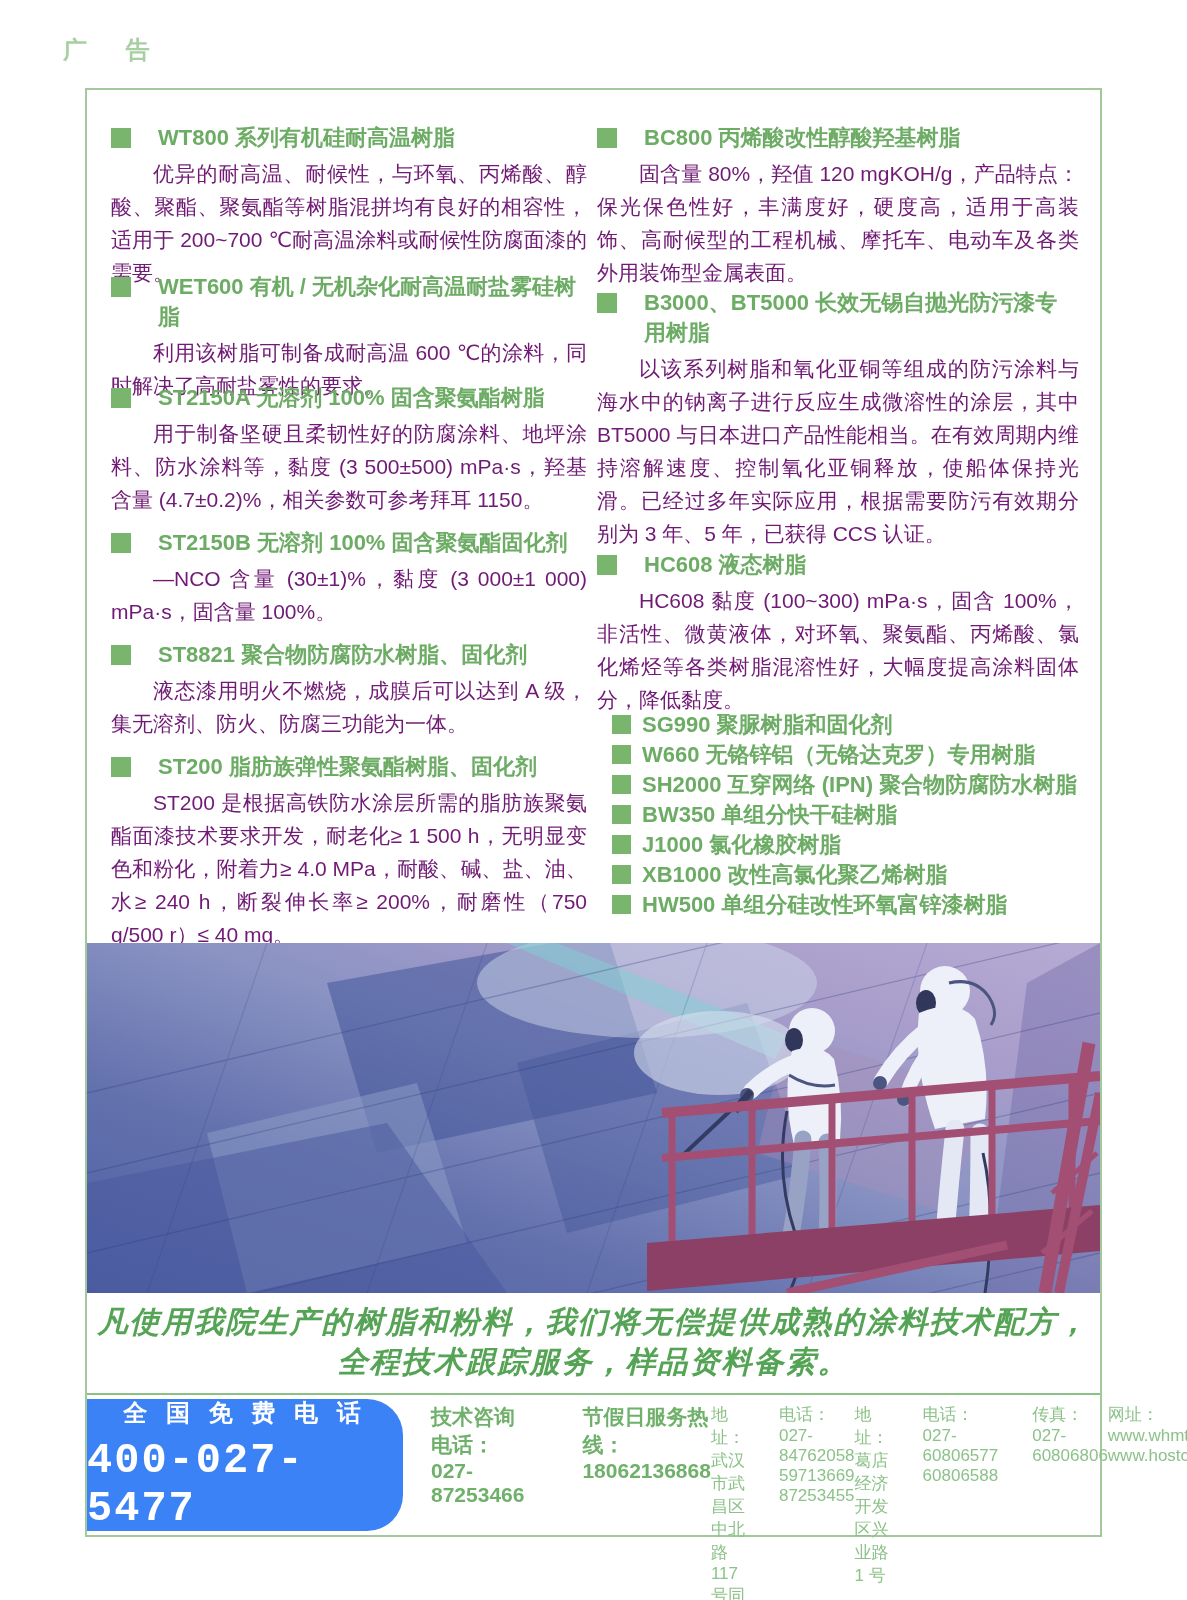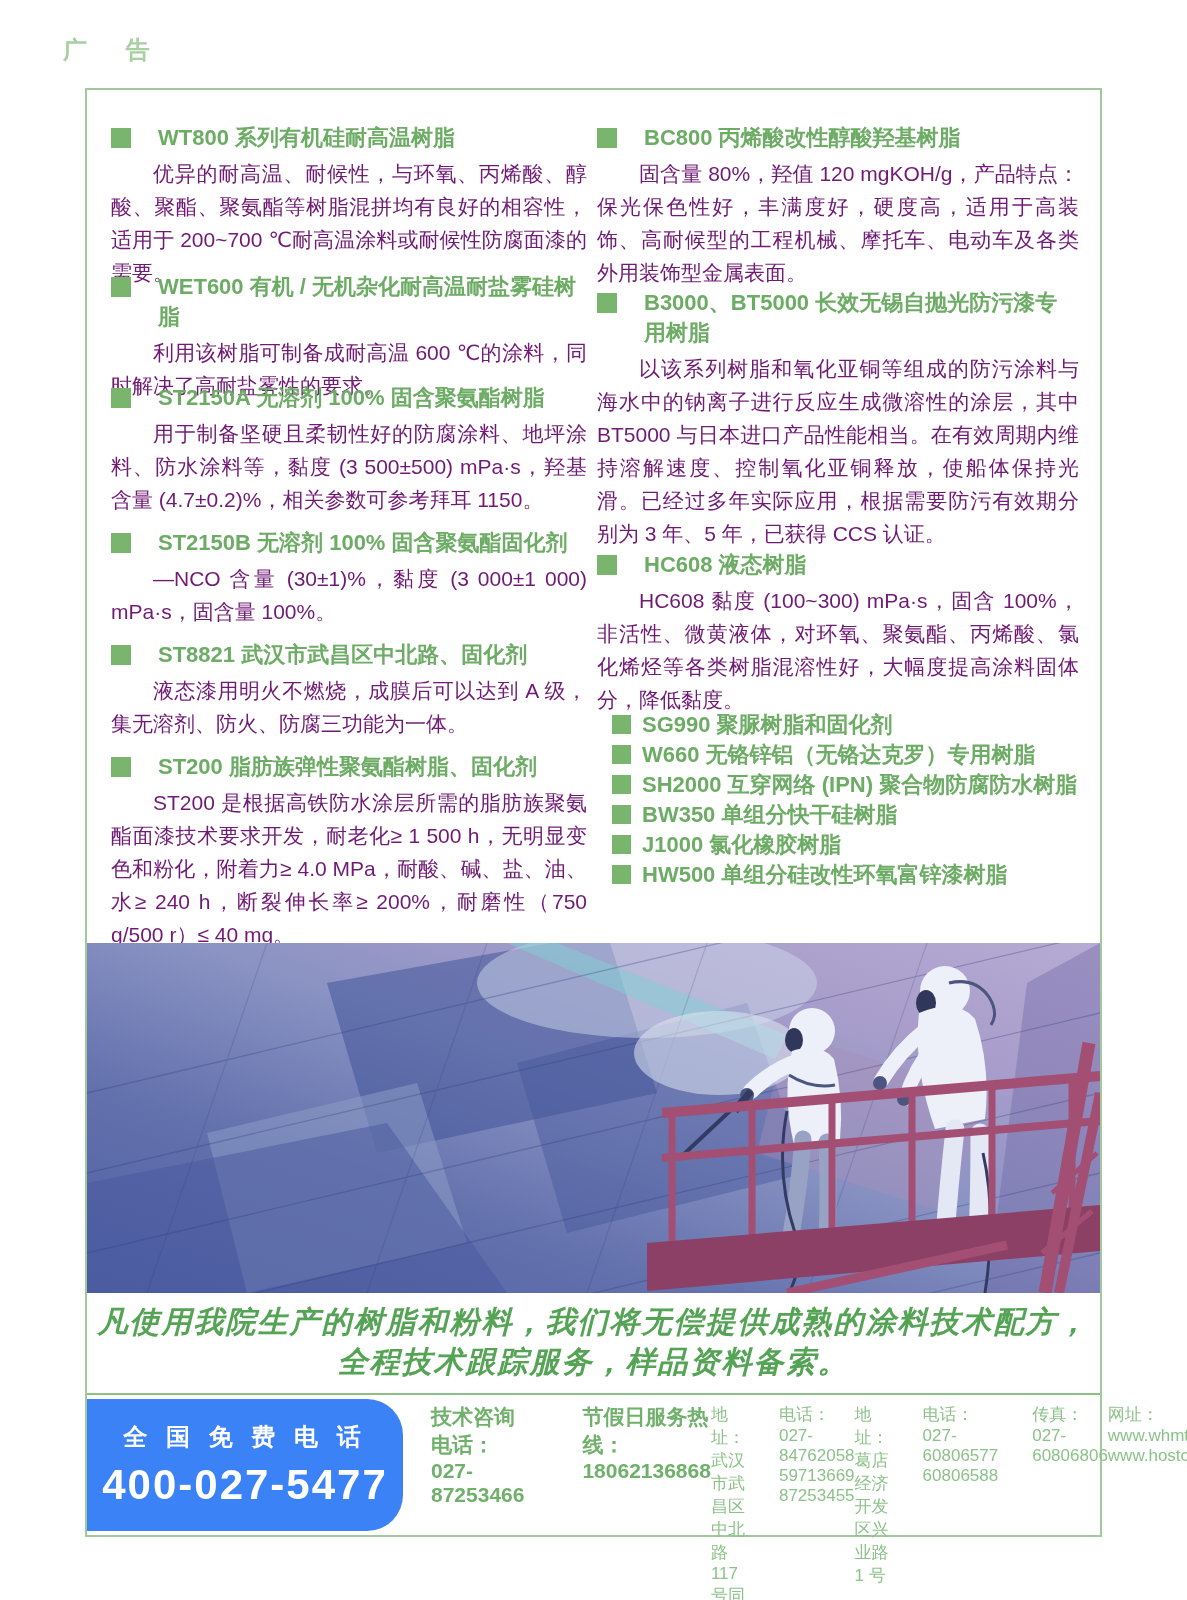--- a/index.html
+++ b/index.html
@@ -49,21 +49,21 @@
     position:absolute;left:0;right:0;bottom:0;height:140px;
     border-top:2px solid #8cc186;
   }
   .phone-box{
     position:absolute;left:0;top:4px;bottom:4px;width:316px;
     background:#3b82f6;border-radius:0 36px 36px 0;color:#ffffff;
     display:flex;flex-direction:column;align-items:center;justify-content:center;gap:8px;
   }
   .phone-label{font-size:24px;font-weight:bold;letter-spacing:6px;}
   .phone-number{
-    font-family:Liberation Sans, sans-serif;font-weight:bold;
+    font-family:Liberation Mono, monospace;font-weight:bold;
     font-size:42px;letter-spacing:2px;
   }
   .contact-text{
     position:absolute;left:344px;right:8px;top:8px;bottom:6px;
     display:flex;flex-direction:row;justify-content:space-between;
   }
   .c-row{display:flex;align-items:baseline;}
   .c-seg{white-space:pre-wrap;}
   .c-row-main{font-size:21px;color:#6fb06a;gap:58px;font-weight:bold;}
   .c-row-sub{font-size:17px;color:#8cc289;gap:34px;}
@@ -105,21 +105,21 @@
       <div class="sec-title">
         <span class="bullet"></span>
         <span>ST2150B 无溶剂 100% 固含聚氨酯固化剂</span>
       </div>
       <p class="sec-body">—NCO 含量 (30±1)%，黏度 (3 000±1 000) mPa·s，固含量 100%。</p>
     </div>
 
     <div class="section" style="top:550px">
       <div class="sec-title">
         <span class="bullet"></span>
-        <span>ST8821 武汉市武昌区中北路、固化剂</span>
+        <span>ST8821 聚合物防腐防水树脂、固化剂</span>
       </div>
       <p class="sec-body">液态漆用明火不燃烧，成膜后可以达到 A 级，集无溶剂、防火、防腐三功能为一体。</p>
     </div>
 
     <div class="section" style="top:662px">
       <div class="sec-title">
         <span class="bullet"></span>
         <span>ST200 脂肪族弹性聚氨酯树脂、固化剂</span>
       </div>
       <p class="sec-body">ST200 是根据高铁防水涂层所需的脂肪族聚氨酯面漆技术要求开发，耐老化≥ 1 500 h，无明显变色和粉化，附着力≥ 4.0 MPa，耐酸、碱、盐、油、水≥ 240 h，断裂伸长率≥ 200%，耐磨性（750 g/500 r）≤ 40 mg。</p>
@@ -166,20 +166,24 @@
         <span class="bullet"></span>
         <span>SH2000 互穿网络 (IPN) 聚合物防腐防水树脂</span>
       </div>
       <div class="plist-item">
         <span class="bullet"></span>
         <span>BW350 单组分快干硅树脂</span>
       </div>
       <div class="plist-item">
         <span class="bullet"></span>
         <span>J1000 氯化橡胶树脂</span>
+      </div>
+      <div class="plist-item">
+        <span class="bullet"></span>
+        <span>XB1000 改性高氯化聚乙烯树脂</span>
       </div>
       <div class="plist-item">
         <span class="bullet"></span>
         <span>HW500 单组分硅改性环氧富锌漆树脂</span>
       </div>
     </div>
 
   </div>
 
   <div class="photo">

